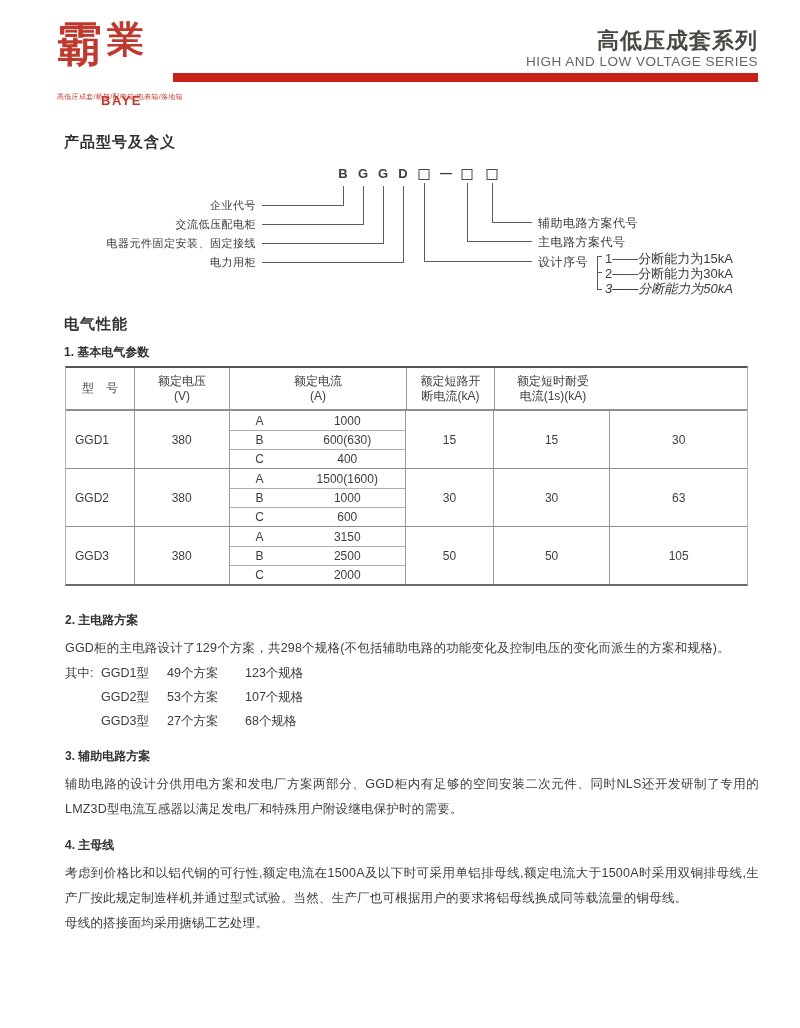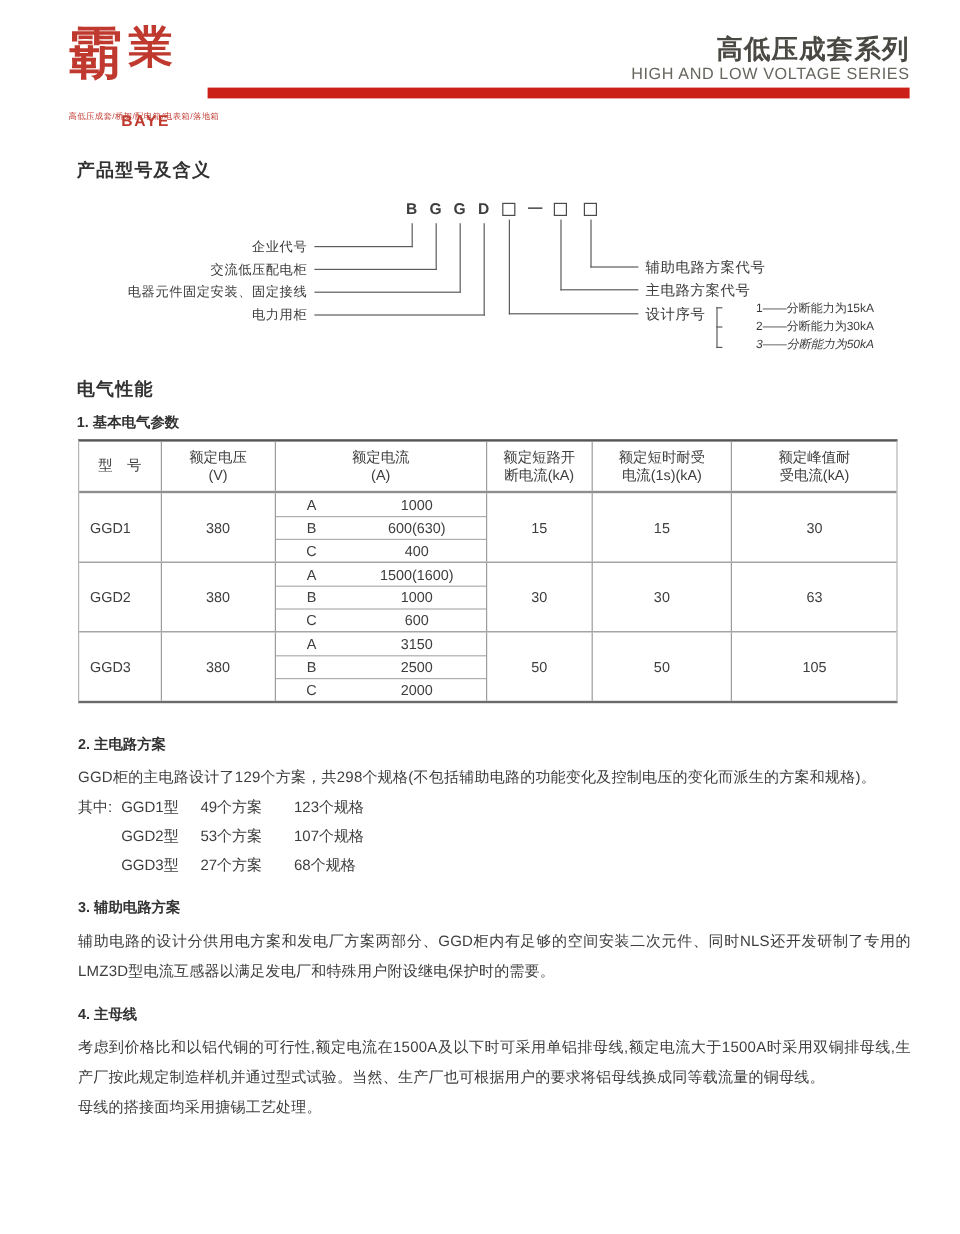--- a/index.html
+++ b/index.html
@@ -23,21 +23,21 @@
   .h-param { position:absolute; left:64px; top:344px; font-size:12px; font-weight:bold; color:#323232; }
 
   
   .code-letter { position:absolute; transform:translateX(-50%); font-size:13px; font-weight:bold; color:#3f3f3f; letter-spacing:0; }
   .code-box { position:absolute; width:11px; height:11px; border:1.5px solid #4a4a4a; transform:translateX(-50%); background:#fff; }
   .code-dash { position:absolute; transform:translateX(-50%); font-size:12px; color:#3f3f3f; font-weight:bold; }
   .dg-v { position:absolute; width:1px; background:#5c5c5c; }
   .dg-h { position:absolute; height:1px; background:#5c5c5c; }
   .dg-label-l { position:absolute; right:544px; font-size:11px; color:#3a3a3a; white-space:nowrap; letter-spacing:0.5px; }
   .dg-label-r { position:absolute; left:538px; font-size:12px; color:#3a3a3a; white-space:nowrap; letter-spacing:0.5px; }
-  .dg-opt { position:absolute; left:630px; font-size:10px; color:#3a3a3a; white-space:nowrap; }
+  .dg-opt { position:absolute; left:605px; font-size:13px; color:#3a3a3a; white-space:nowrap; }
   .brace-v { position:absolute; left:597px; top:256px; width:1px; height:34px; background:#5c5c5c; }
   .brace-t { position:absolute; left:597px; width:5px; height:1px; background:#5c5c5c; }
 
   
   .ggd-table { position:absolute; left:65px; top:366px; width:683px; border-top:2px solid #555; border-bottom:2px solid #6b6b6b; border-left:1px solid #b5b5b5; border-right:1px solid #b5b5b5; font-size:12px; color:#3e3e3e; }
   .t-row { display:flex; }
   .t-head { height:42px; border-bottom:1px solid #8f8f8f; }
   .t-head .t-cell { display:flex; align-items:center; justify-content:center; text-align:center; white-space:pre-line; line-height:15px; }
   .t-cell { border-left:1px solid #9c9c9c; }
   .t-cell:first-child { border-left:none; }
@@ -129,22 +129,20 @@
     <div class="t-row t-head">
       <div class="t-cell c-model">型　号</div>
       <div class="t-cell c-volt">额定电压
 (V)</div>
       <div class="t-cell c-curr">额定电流
 (A)</div>
       <div class="t-cell c-brk">额定短路开
 断电流(kA)</div>
       <div class="t-cell c-wth">额定短时耐受
 电流(1s)(kA)</div>
-      <div class="t-cell c-peak">额定峰值耐
-受电流(kA)</div>
     </div>
 
     <div class="t-row t-group">
       <div class="t-cell c-model g-cell">GGD1</div>
       <div class="t-cell c-volt g-cell">380</div>
       <div class="t-cell c-curr sub-rows">
         <div class="sub-row">
             <span class="sub-letter">A</span>
             <span class="sub-value">1000</span>
           </div>

